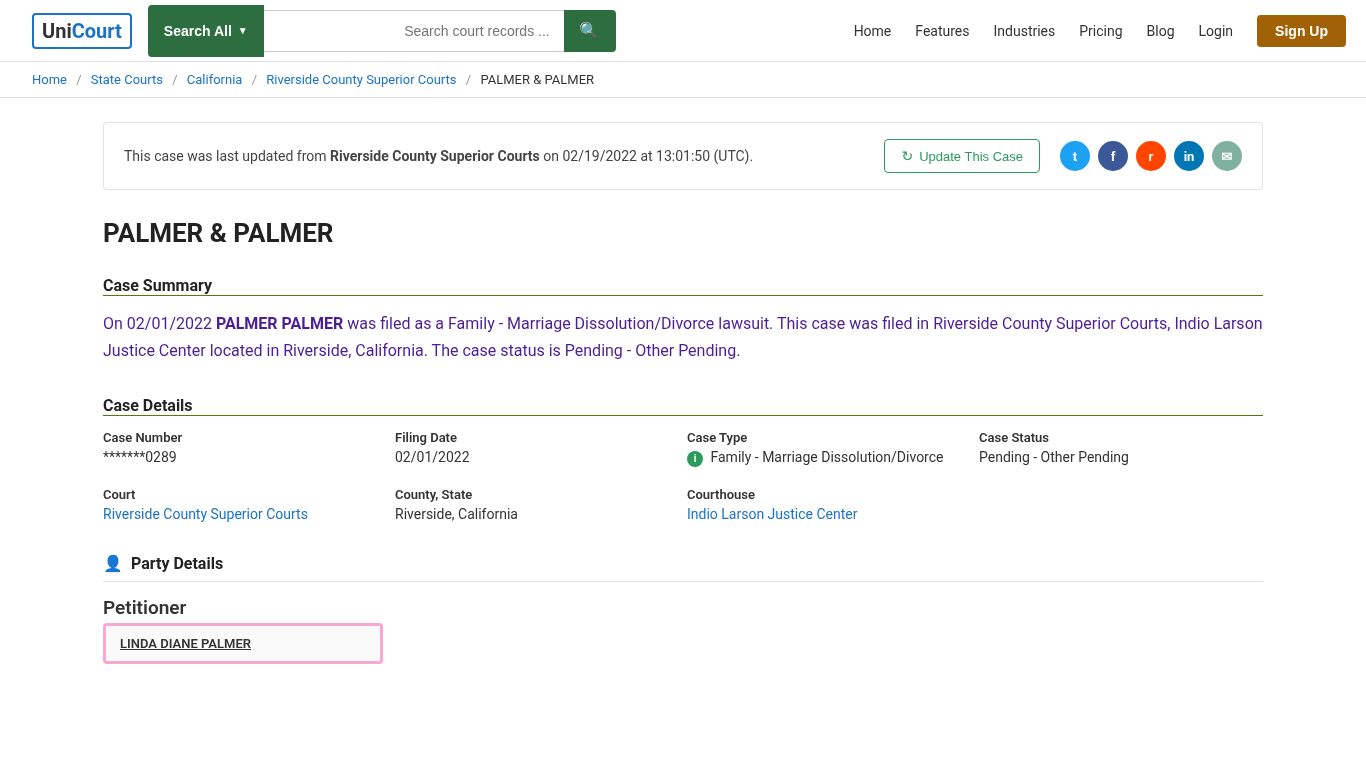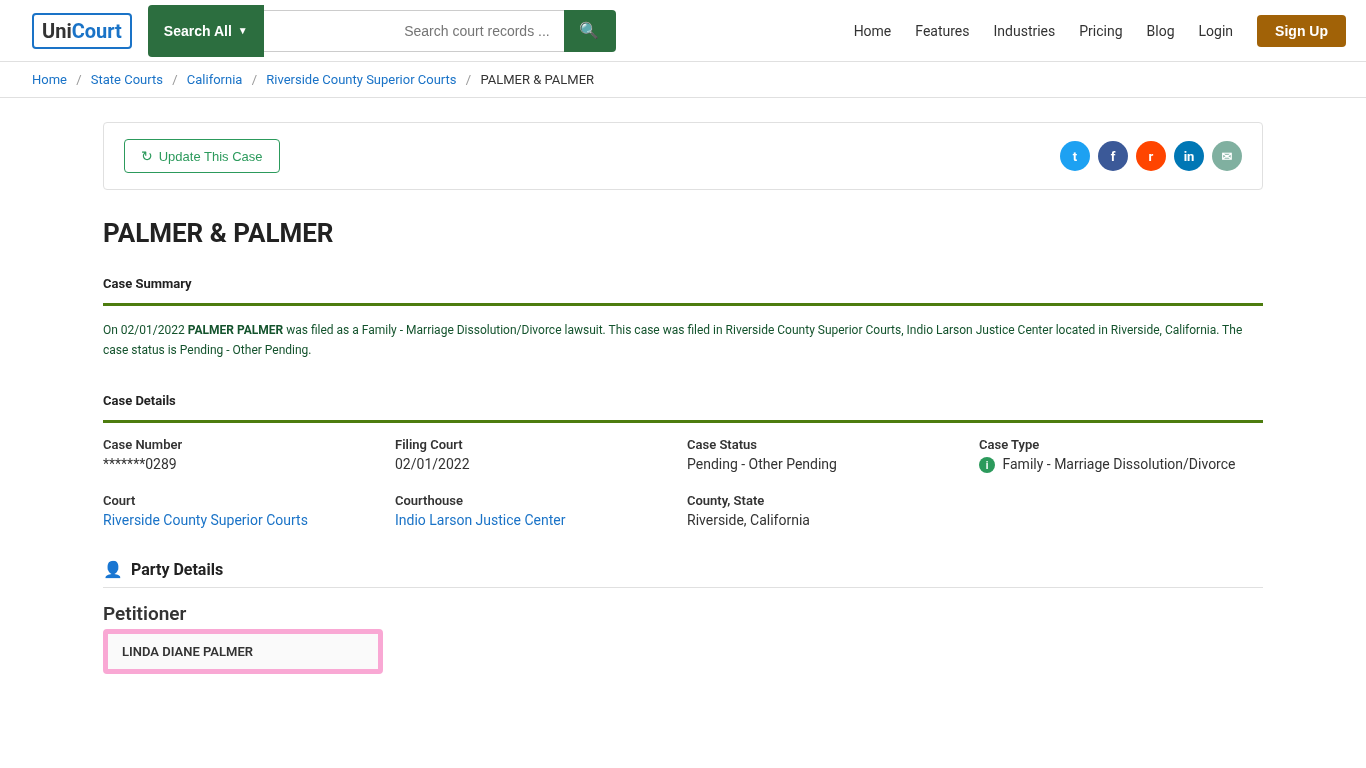--- a/index.html
+++ b/index.html
@@ -167,33 +167,33 @@
     
     .case-title {
       font-size: 26px;
       font-weight: 700;
       color: #222;
       margin-bottom: 28px;
     }
 
     
     .section-title {
-      font-size: 13px;
+      font-size: 16px;
       font-weight: 700;
       color: #222;
       margin-bottom: 14px;
-      padding-bottom: 12px;
-      border-bottom: 3px solid #4d7c0f;
+      padding-bottom: 0;
+      border-bottom: 1px solid #4d7c0f;
     }
     .section { margin-bottom: 32px; }
 
     .case-summary-text {
-      font-size: 12px;
+      font-size: 16px;
       line-height: 1.7;
-      color: #14532d;
+      color: #4c1d95;
     }
     .case-summary-text strong { font-weight: 700; }
 
     
     .details-grid {
       display: grid;
       grid-template-columns: repeat(4, 1fr);
       gap: 20px 8px;
       margin-top: 8px;
     }
@@ -245,25 +245,26 @@
       font-size: 16px;
     }
 
     .party-role {
       font-size: 19px;
       font-weight: 600;
       color: #333;
       margin-bottom: 4px;
     }
     .party-table {
-      border: 5px solid #f9a8d4;
+      border: 3px solid #f9a8d4;
       border-radius: 4px;
       overflow: hidden;
       display: inline-block;
       min-width: 280px;
+      text-decoration: underline;
     }
     .party-table-row {
       padding: 10px 14px;
       font-size: 13px;
       border-bottom: 1px solid #f0f0f0;
       background: #fafafa;
     }
     .party-table-row:last-child { border-bottom: none; }
     .party-name {
       font-weight: 600;
@@ -311,20 +312,23 @@
   <a href="#">California</a>
   <span class="sep">/</span>
   <a href="#">Riverside County Superior Courts</a>
   <span class="sep">/</span>
   <span class="current">PALMER &amp; PALMER</span>
 </div>
 
 <div class="main">
 
   <div class="update-notice">
+    <div class="notice-text">
+      <span>This case was last updated from </span><strong>Riverside County Superior Courts</strong><span> on 02/19/2022 at 13:01:50 (UTC).</span>
+    </div>
     <button class="update-btn">
       <span class="refresh-icon">↻</span>
       <span>Update This Case</span>
     </button>
     <div class="social-icons">
       <div class="social-icon si-twitter" title="Twitter">t</div>
       <div class="social-icon si-facebook" title="Facebook">f</div>
       <div class="social-icon si-reddit" title="Reddit">r</div>
       <div class="social-icon si-linkedin" title="LinkedIn">in</div>
       <div class="social-icon si-email" title="Email">✉</div>
@@ -342,53 +346,53 @@
 
   <div class="section">
     <div class="section-title">Case Details</div>
 
     <div class="details-grid details-row1">
       <div class="detail-item">
         <div class="detail-label">Case Number</div>
         <div class="detail-value">*******0289</div>
       </div>
       <div class="detail-item">
-        <div class="detail-label">Filing Court</div>
+        <div class="detail-label">Filing Date</div>
         <div class="detail-value">02/01/2022</div>
-      </div>
-      <div class="detail-item">
-        <div class="detail-label">Case Status</div>
-        <div class="detail-value">Pending - Other Pending</div>
       </div>
       <div class="detail-item">
         <div class="detail-label">Case Type</div>
         <div class="detail-value">
           <span class="info-icon">i</span>
           <span>Family - Marriage Dissolution/Divorce</span>
         </div>
       </div>
+      <div class="detail-item">
+        <div class="detail-label">Case Status</div>
+        <div class="detail-value">Pending - Other Pending</div>
+      </div>
     </div>
 
     <div class="details-grid">
       <div class="detail-item">
         <div class="detail-label">Court</div>
         <div class="detail-value">
           <a href="#">Riverside County Superior Courts</a>
         </div>
       </div>
       <div class="detail-item">
+        <div class="detail-label">County, State</div>
+        <div class="detail-value">Riverside, California</div>
+      </div>
+      <div class="detail-item">
         <div class="detail-label">Courthouse</div>
         <div class="detail-value">
           <a href="#">Indio Larson Justice Center</a>
         </div>
       </div>
-      <div class="detail-item">
-        <div class="detail-label">County, State</div>
-        <div class="detail-value">Riverside, California</div>
-      </div>
       <div class="detail-item"></div>
     </div>
   </div>
 
   <div class="section">
     <div class="party-section-title">
       <span class="person-icon">👤</span>
       <span>Party Details</span>
     </div>
     <div class="party-role">Petitioner</div>

